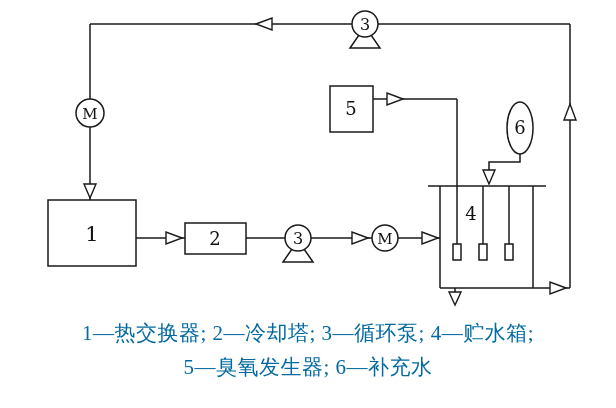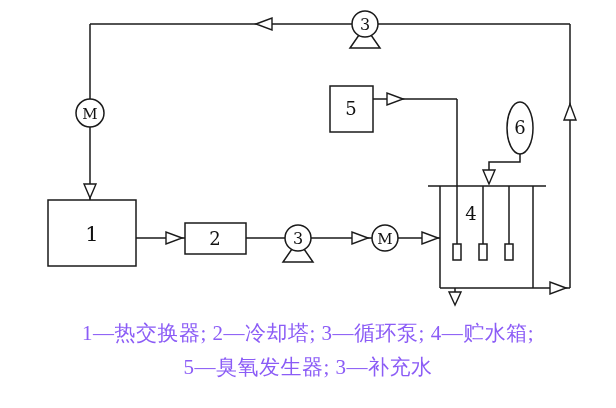--- a/index.html
+++ b/index.html
@@ -18,21 +18,21 @@
   .diagram {
     display: block;
   }
   svg text {
     font-family: "DejaVu Serif", "Liberation Serif", serif;
     fill: #111111;
   }
   .caption {
     width: 616px;
     text-align: center;
-    color: #8b5cf6;
+    color: #0369a1;
     font-size: 21px;
     line-height: 1.62;
     margin-top: 2px;
     letter-spacing: 0.5px;
   }
 </style>
 </head>
 <body>
 
 <div class="page">
@@ -98,16 +98,16 @@
       <text x="471" y="220" font-size="18">4</text>
       <text x="351" y="115" font-size="18">5</text>
       <text x="520" y="134" font-size="18">6</text>
       <text x="90" y="119" font-size="15">M</text>
       <text x="385" y="244" font-size="15">M</text>
     </g>
   </svg>
 
   <div class="caption">
     <div>1—热交换器; 2—冷却塔; 3—循环泵; 4—贮水箱;</div>
-    <div>5—臭氧发生器; 3—补充水</div>
+    <div>5—臭氧发生器; 6—补充水</div>
   </div>
 
 </div>
 
 </body></html>

